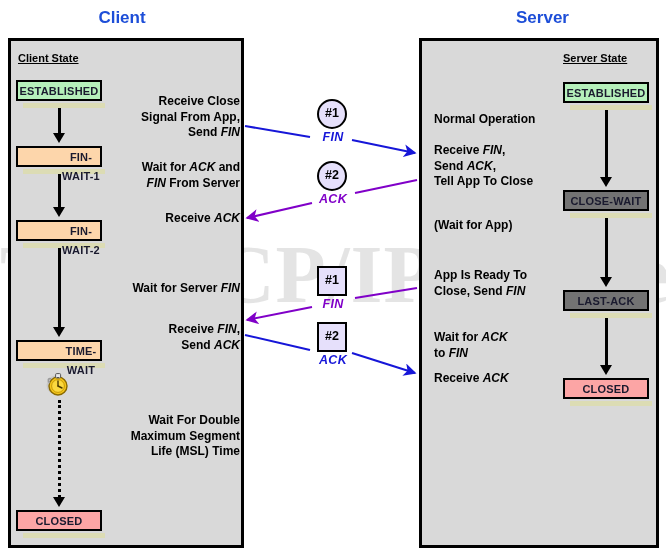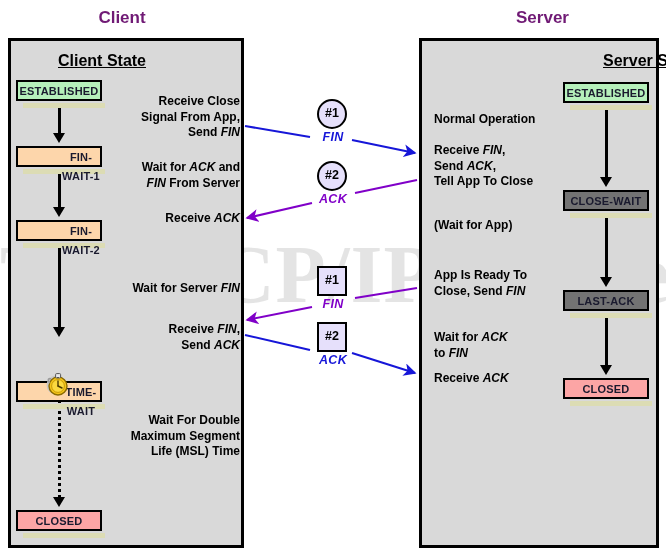--- a/index.html
+++ b/index.html
@@ -35,48 +35,47 @@
     white-space: nowrap;
     user-select: none;
     z-index: 0;
   }
 
   
   .col-title {
     position: absolute;
     font-size: 17px;
     font-weight: bold;
-    color: #701a75;
+    color: #1d4ed8;
     text-align: center;
     z-index: 6;
   }
   #client-title { left: 0px;   top: 8px;  width: 244px; }
   #server-title { left: 419px; top: 8px;  width: 247px; }
 
   
   .panel {
     position: absolute;
     background: #d9d9d9;
     border: 3px solid #000;
     box-sizing: border-box;
     z-index: 1;
   }
   #client-panel { left: 8px;   top: 38px; width: 236px; height: 510px; }
   #server-panel { left: 419px; top: 38px; width: 240px; height: 510px; }
 
   
   .state-heading {
     position: absolute;
-    font-size: 16px;
+    font-size: 11px;
     font-weight: bold;
     color: #000;
     text-decoration: underline;
     white-space: nowrap;
     z-index: 5;
-    margin-left: 40px;
   }
   #client-state-heading { left: 18px;  top: 52px; }
   #server-state-heading { left: 563px; top: 52px; }
 
   
   .state-box {
     position: absolute;
     height: 21px;
     line-height: 19px;
     border: 2px solid #000;
@@ -198,21 +197,21 @@
   <div class="col-title" id="client-title">Client</div>
   <div class="col-title" id="server-title">Server</div>
 
   <div class="panel" id="client-panel"></div>
 
   <div class="state-heading" id="client-state-heading">Client State</div>
 
   <div class="state-box st-established" style="left:16px; top:80px;  width:86px;">ESTABLISHED</div>
   <div class="state-box st-orange" style="left:16px; top:146px; width:86px;">FIN-WAIT-1</div>
   <div class="state-box st-orange" style="left:16px; top:220px; width:86px;">FIN-WAIT-2</div>
-  <div class="state-box st-orange" style="left:16px; top:340px; width:86px;margin-top:41px;">TIME-WAIT</div>
+  <div class="state-box st-orange" style="left:16px; top:340px; width:86px;">TIME-WAIT</div>
   <div class="state-box st-white" style="left:16px; top:510px; width:86px;">CLOSED</div>
 
   <div class="varrow" style="left:53px; top:105px; height:38px;">
     <div class="shaft"></div>
       <div class="head"></div>
   </div>
   <div class="varrow" style="left:53px; top:171px; height:46px;">
     <div class="shaft"></div>
       <div class="head"></div>
   </div>

